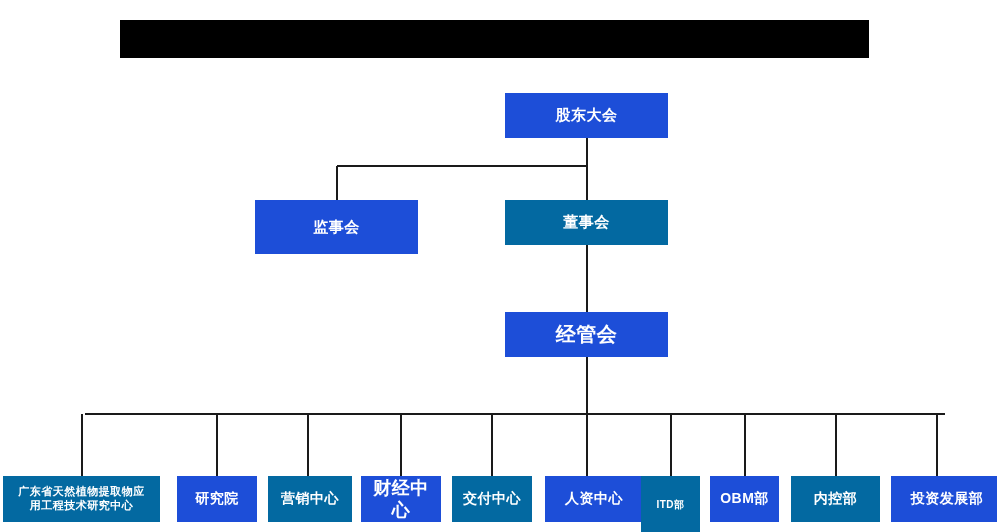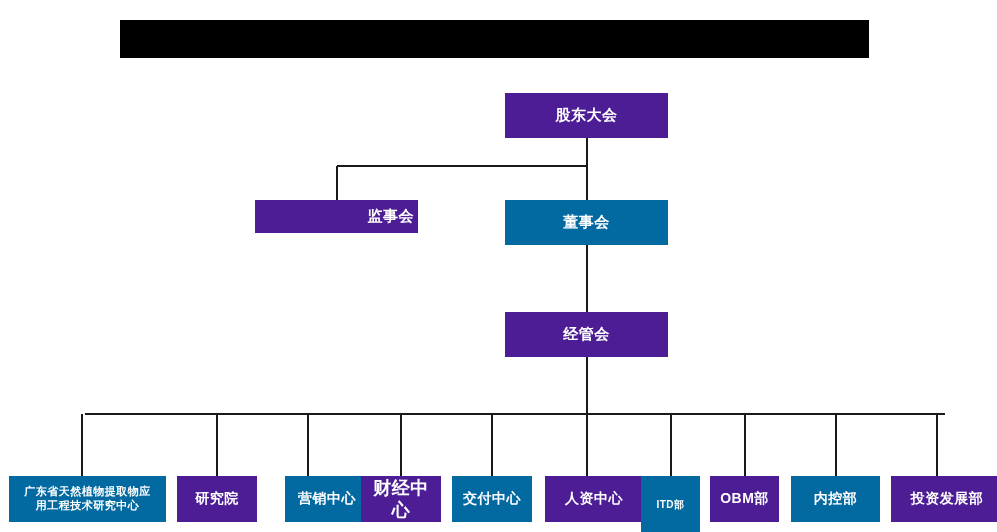--- a/index.html
+++ b/index.html
@@ -25,21 +25,21 @@
     display:flex;
     align-items:center;
     justify-content:center;
     text-align:center;
     color:#ffffff;
     font-weight:bold;
     letter-spacing:0.5px;
     line-height:1.25;
     user-select:none;
   }
-  .node.primary{background:#4c1d95;}
+  .node.primary{background:#1d4ed8;}
   .node.secondary{background:#0369a1;}
 
   .node .label{
     display:block;
     padding:0 4px;
     white-space:pre-line;
   }
 
   
   .conn{position:absolute;background:#1a1a1a;}
@@ -69,37 +69,37 @@
       <div class="conn v" style="left: 669.5px; top: 414px; height: 62px;"></div>
       <div class="conn v" style="left: 743.5px; top: 414px; height: 62px;"></div>
       <div class="conn v" style="left: 834.5px; top: 414px; height: 62px;"></div>
       <div class="conn v" style="left: 935.5px; top: 414px; height: 62px;"></div>
     </div>
 
   <div id="node-layer">
       <div class="node primary" style="left: 505px; top: 93px; width: 163px; height: 45px; font-size: 15px;">
         <span class="label">股东大会</span>
       </div>
-      <div class="node primary" style="left: 255px; top: 200px; width: 163px; height: 33px; font-size: 15px; justify-content: flex-end;">
+      <div class="node primary" style="left: 255px; top: 200px; width: 163px; height: 54px; font-size: 15px;">
         <span class="label">监事会</span>
       </div>
       <div class="node secondary" style="left: 505px; top: 200px; width: 163px; height: 45px; font-size: 15px;">
         <span class="label">董事会</span>
       </div>
-      <div class="node primary" style="left: 505px; top: 312px; width: 163px; height: 45px; font-size: 15px;">
+      <div class="node primary" style="left: 505px; top: 312px; width: 163px; height: 45px; font-size: 20px;">
         <span class="label">经管会</span>
       </div>
-      <div class="node secondary" style="left: 3px; top: 476px; width: 157px; height: 46px; font-size: 11px; margin-left: 6px;">
+      <div class="node secondary" style="left: 3px; top: 476px; width: 157px; height: 46px; font-size: 11px;">
         <span class="label">广东省天然植物提取物应
 用工程技术研究中心</span>
       </div>
       <div class="node primary" style="left: 177px; top: 476px; width: 80px; height: 46px; font-size: 14px;">
         <span class="label">研究院</span>
       </div>
-      <div class="node secondary" style="left: 285px; top: 476px; width: 84px; height: 46px; font-size: 14px;">
+      <div class="node secondary" style="left: 268px; top: 476px; width: 84px; height: 46px; font-size: 14px;">
         <span class="label">营销中心</span>
       </div>
       <div class="node primary" style="left: 361px; top: 476px; width: 80px; height: 46px; font-size: 18px;">
         <span class="label">财经中心</span>
       </div>
       <div class="node secondary" style="left: 452px; top: 476px; width: 80px; height: 46px; font-size: 14px;">
         <span class="label">交付中心</span>
       </div>
       <div class="node primary" style="left: 545px; top: 476px; width: 98px; height: 46px; font-size: 14px;">
         <span class="label">人资中心</span>

